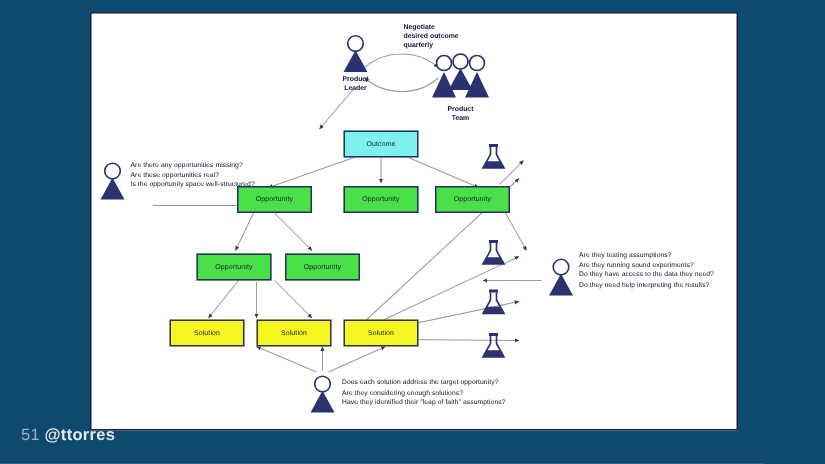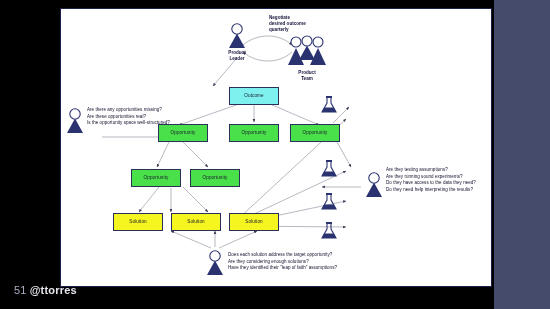--- a/index.html
+++ b/index.html
@@ -8,23 +8,23 @@
     background: #454b6b;
   }
   body {
     width: 550px;
     height: 309px;
     overflow: hidden;
     font-family: "Liberation Sans", sans-serif;
   }
   #slide {
     position: relative;
-    width: 494px;
+    width: 550px;
     height: 309px;
-    background: #000000;
+    background: #0c4a6e;
   }
   #canvas {
     position: absolute;
     left: 60px;
     top: 8px;
     width: 432px;
     height: 279px;
     background: #ffffff;
     border: 1px solid #1c1f4a;
     box-sizing: border-box;

